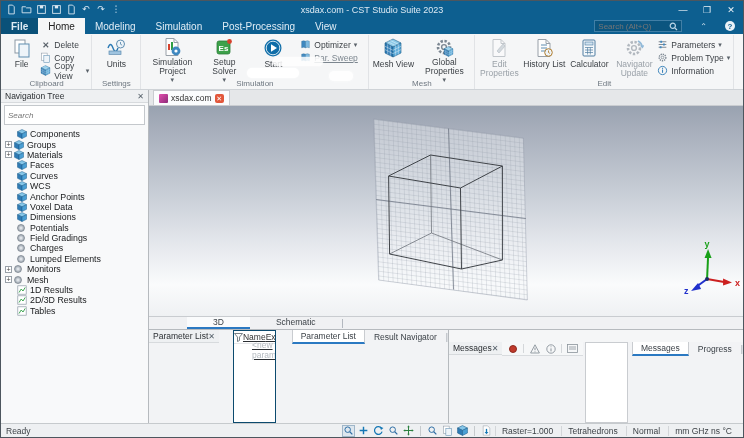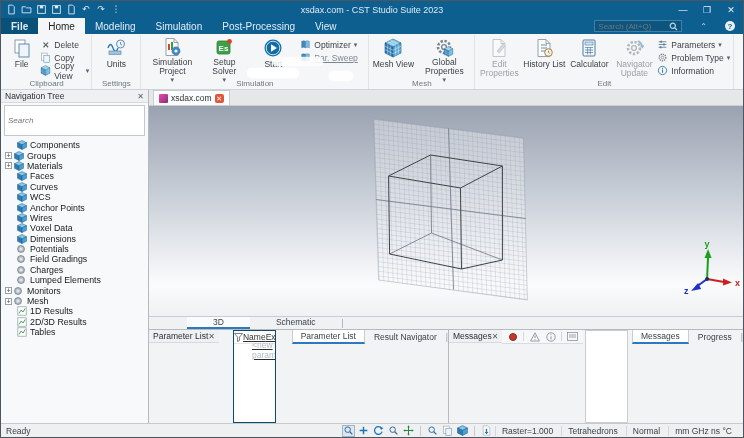--- a/index.html
+++ b/index.html
@@ -37,21 +37,21 @@
   .smallitem .sico{ width:11px; height:11px; display:flex; align-items:center; justify-content:center;}
   .darr{ font-size:7px; color:#5a626a; }
   .disabled{ color:#9aa1a8; }
   .artifact{ position:absolute; background:#fff; border-radius:5px; box-shadow:0 0 2px rgba(255,255,255,.9); z-index:5;}
   
   .main{ flex:1; display:flex; min-height:0;}
   
   .nav{ width:148px; flex:0 0 auto; border-right:1px solid #b6babe; background:#f8f9fa; display:flex; flex-direction:column;}
   .panel-hd{ height:13px; background:#eef0f2; border-bottom:1px solid #d7dadd; display:flex; align-items:center; padding:0 4px; font-size:8.5px; color:#2b2f33; flex:0 0 auto;}
   .panel-hd .x{ margin-left:auto; color:#55606a; font-size:8px; }
-  .nav-search{ margin:2px 3px; height:31px; border:1px solid #c4c8cc; background:#fff; display:flex; align-items:center; padding:0 3px; flex:0 0 auto;}
+  .nav-search{ margin:2px 3px; height:20px; border:1px solid #c4c8cc; background:#fff; display:flex; align-items:center; padding:0 3px; flex:0 0 auto;}
   .nav-search input{ border:none; outline:none; width:100%; font-size:8px; font-style:italic; color:#9aa2aa; font-family:"Liberation Sans",sans-serif;}
   .tree{ flex:1; padding:2px 0 0 4px; overflow:hidden;}
   .ti{ height:10.4px; display:flex; align-items:center; font-size:8.8px; color:#17191b; white-space:nowrap;}
   .exp{ width:7px; height:7px; border:1px solid #98a0a8; background:#fff; font-size:7px; line-height:5px; text-align:center; color:#444; margin-right:2px; flex:0 0 auto;}
   .noexp{ width:9px; flex:0 0 auto; border-left:1px dotted #c3c8cd; margin-left:3px;}
   .ti .tico{ width:10px; height:10px; margin-right:3px; flex:0 0 auto; display:flex; align-items:center;}
   .sphere{ width:8px; height:8px; border-radius:50%; background:radial-gradient(circle at 3px 3px,#f2f5f8,#aeb6bf 60%,#7d8792); border:0.5px solid #8a939c;}
   
   .rpane{ flex:1; display:flex; flex-direction:column; min-width:0;}
   .docstrip{ height:16px; background:#e5e7e9; border-bottom:1px solid #c9ccd0; display:flex; align-items:flex-end; padding-left:4px; flex:0 0 auto;}
@@ -62,21 +62,21 @@
     background:linear-gradient(180deg,#99a2b0 0%,#a8afbc 12%,#c6ccd5 40%,#e4e7ec 65%,#fafbfc 85%,#eff1f3 100%);}
   .viewport svg{ position:absolute; inset:0; width:100%; height:100%;}
   .viewtabs{ height:13px; background:#f0f1f3; border-top:1px solid #c9ccd0; display:flex; align-items:stretch; padding-left:38px; flex:0 0 auto; font-size:8.5px; color:#3c4248;}
   .vtab{ padding:0 26px; display:flex; align-items:center; border-bottom:2px solid transparent;}
   .vtab.active{ background:#fafbfc; border-bottom-color:#2b79c2;}
   .vsep{ color:#9aa2aa; display:flex; align-items:center;}
   
   .bottomrow{ height:94px; flex:0 0 auto; display:flex; border-top:1px solid #b6babe;}
   .bpanel{ display:flex; flex-direction:row; background:#f2f3f5; min-width:0;}
   .bpanel.param{ width:300px; flex:0 0 auto; border-right:1px solid #b6babe;}
-  .bpanel.msg{ flex:1;}
+  .bpanel.msg{ flex:1;margin-top:12px;}
   .tablewrap{ flex:1; background:#fff; border:1px solid #0c4a6e; margin:0 14px; overflow:hidden;text-decoration:underline;}
   .thead{ display:flex; align-items:center; height:13px; border-bottom:1px solid #e4e6e9; font-size:8.5px; color:#333;}
   .thead .funnel{ width:16px; display:flex; justify-content:center;}
   .col-name{ width:88px;} .col-expr{ width:78px;} .col-val{ width:56px;} .col-desc{ flex:1;}
   .newrow{ height:12px; font-size:8.5px; color:#b4bac0; padding-left:18px; display:flex; align-items:center;}
   .btabs{ height:14px; display:flex; align-items:stretch; padding-left:2px; flex:0 0 auto; font-size:8.5px; color:#3c4248;}
   .btab{ padding:0 8px; display:flex; align-items:center; border:1px solid transparent;}
   .btab.active{ background:#fff; border-color:#c9ccd0; border-top:none; border-bottom:2px solid #2b79c2;}
   .msg-toolbar{ height:14px; display:flex; align-items:center; gap:5px; padding:0 5px; background:#f6f7f8; border-bottom:1px solid #d9dcdf; flex:0 0 auto;}
   .mtico{ width:11px; height:11px; display:flex; align-items:center; justify-content:center; font-size:8px; color:#6a7379;}
@@ -536,29 +536,20 @@
             </span>
             <span>Anchor Points</span>
           </div>
         <div class="ti">
             <span class="noexp"></span>
             <span class="tico">
               <svg width="10" height="10">
                 <use href="#s-cube"></use>
               </svg>
             </span>
-            <span>Wires</span>
-          </div>
-        <div class="ti">
-            <span class="noexp"></span>
-            <span class="tico">
-              <svg width="10" height="10">
-                <use href="#s-cube"></use>
-              </svg>
-            </span>
             <span>Voxel Data</span>
           </div>
         <div class="ti">
             <span class="noexp"></span>
             <span class="tico">
               <svg width="10" height="10">
                 <use href="#s-cube"></use>
               </svg>
             </span>
             <span>Dimensions</span>

